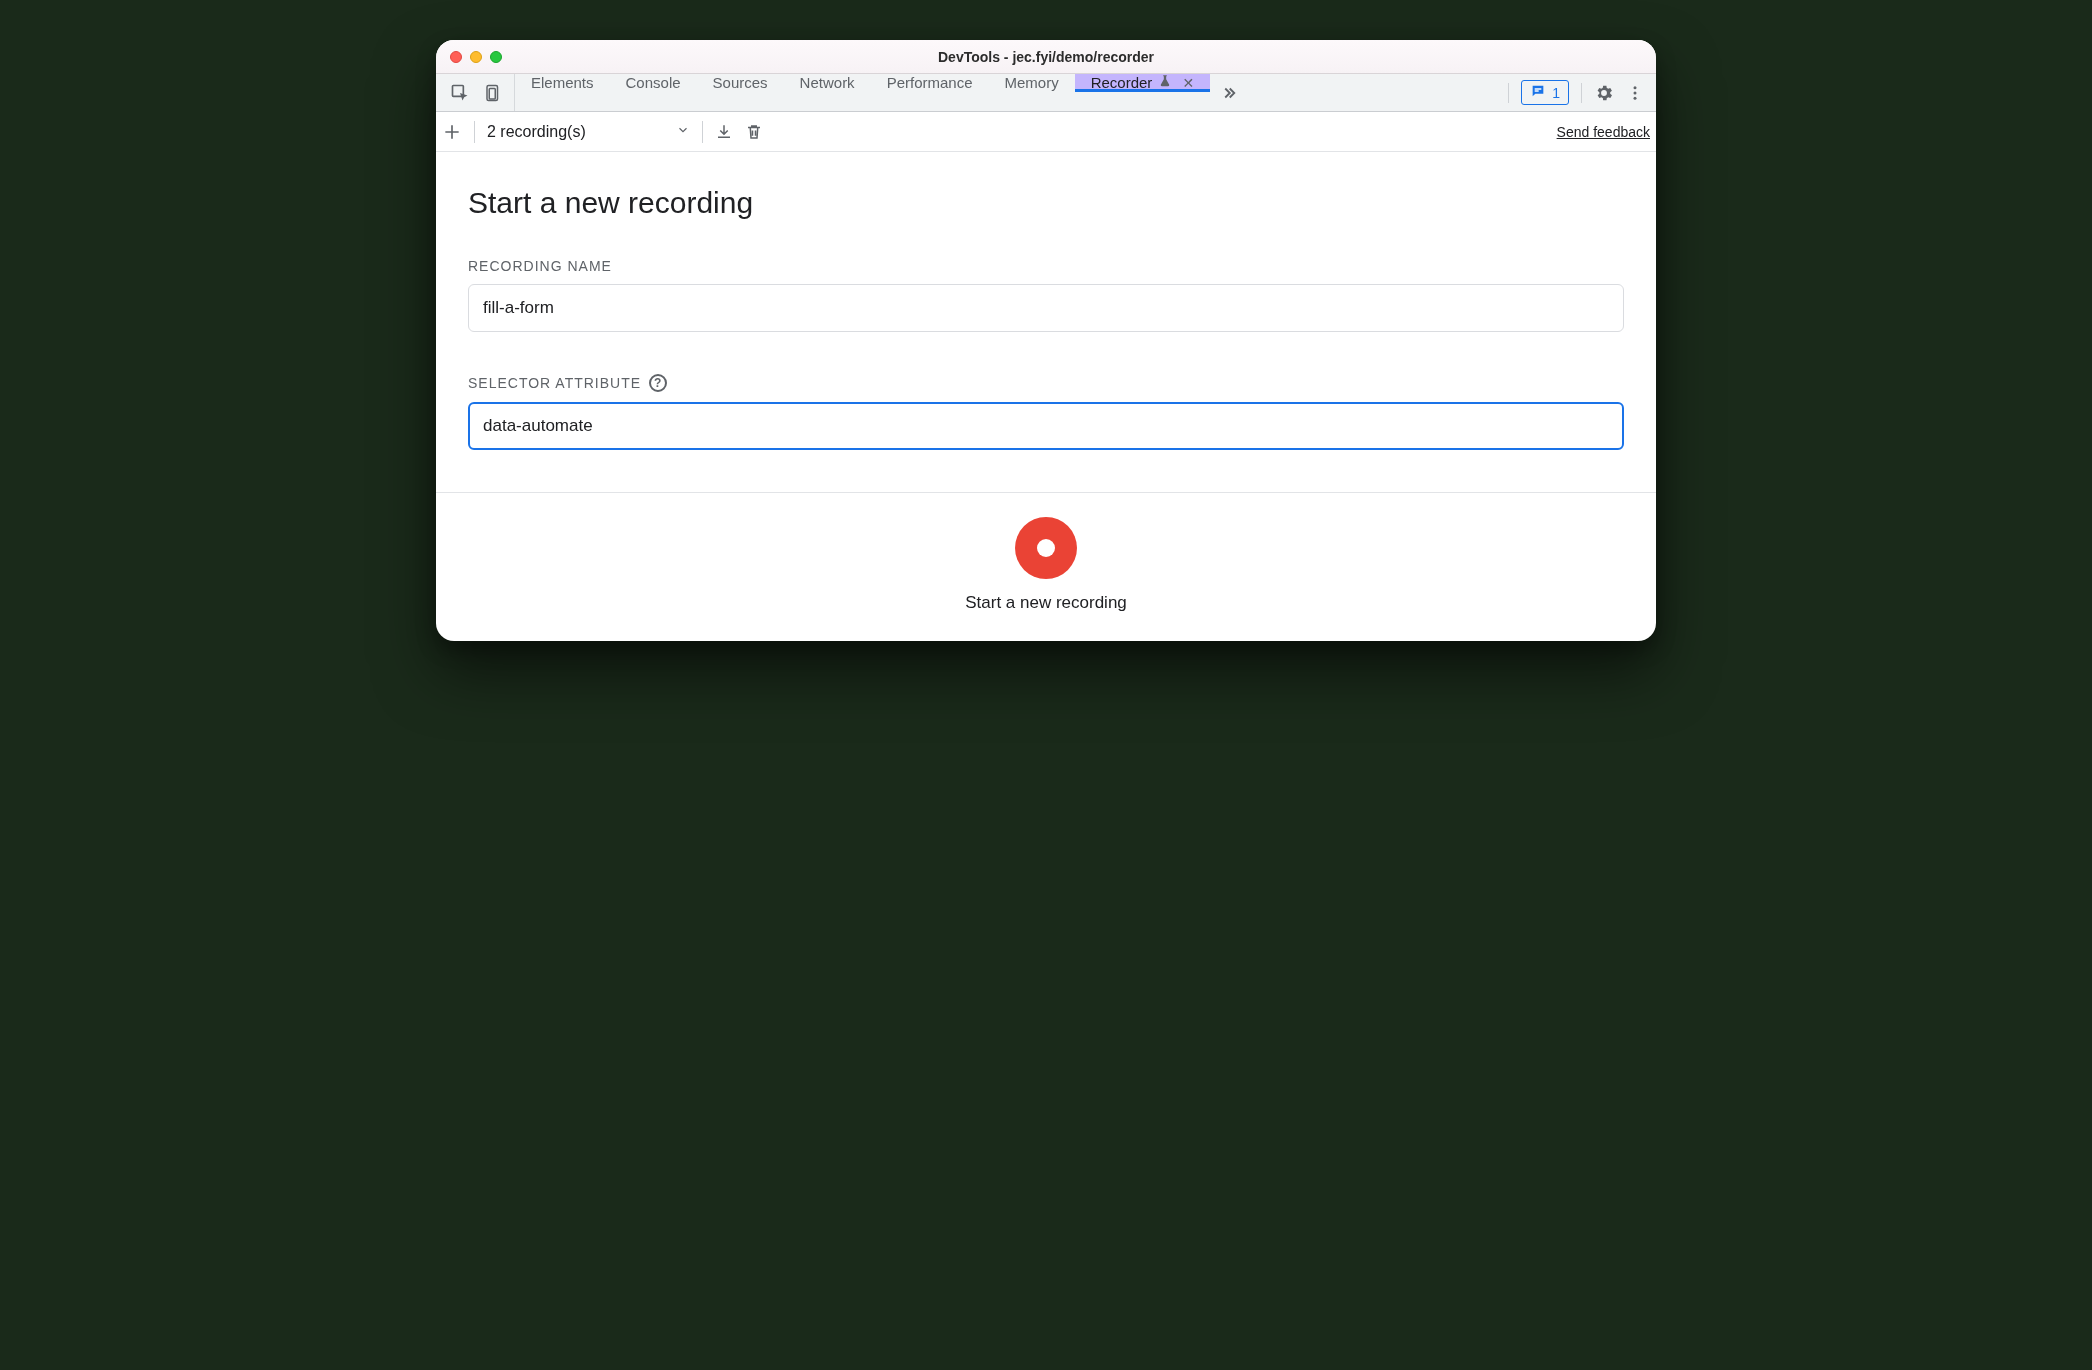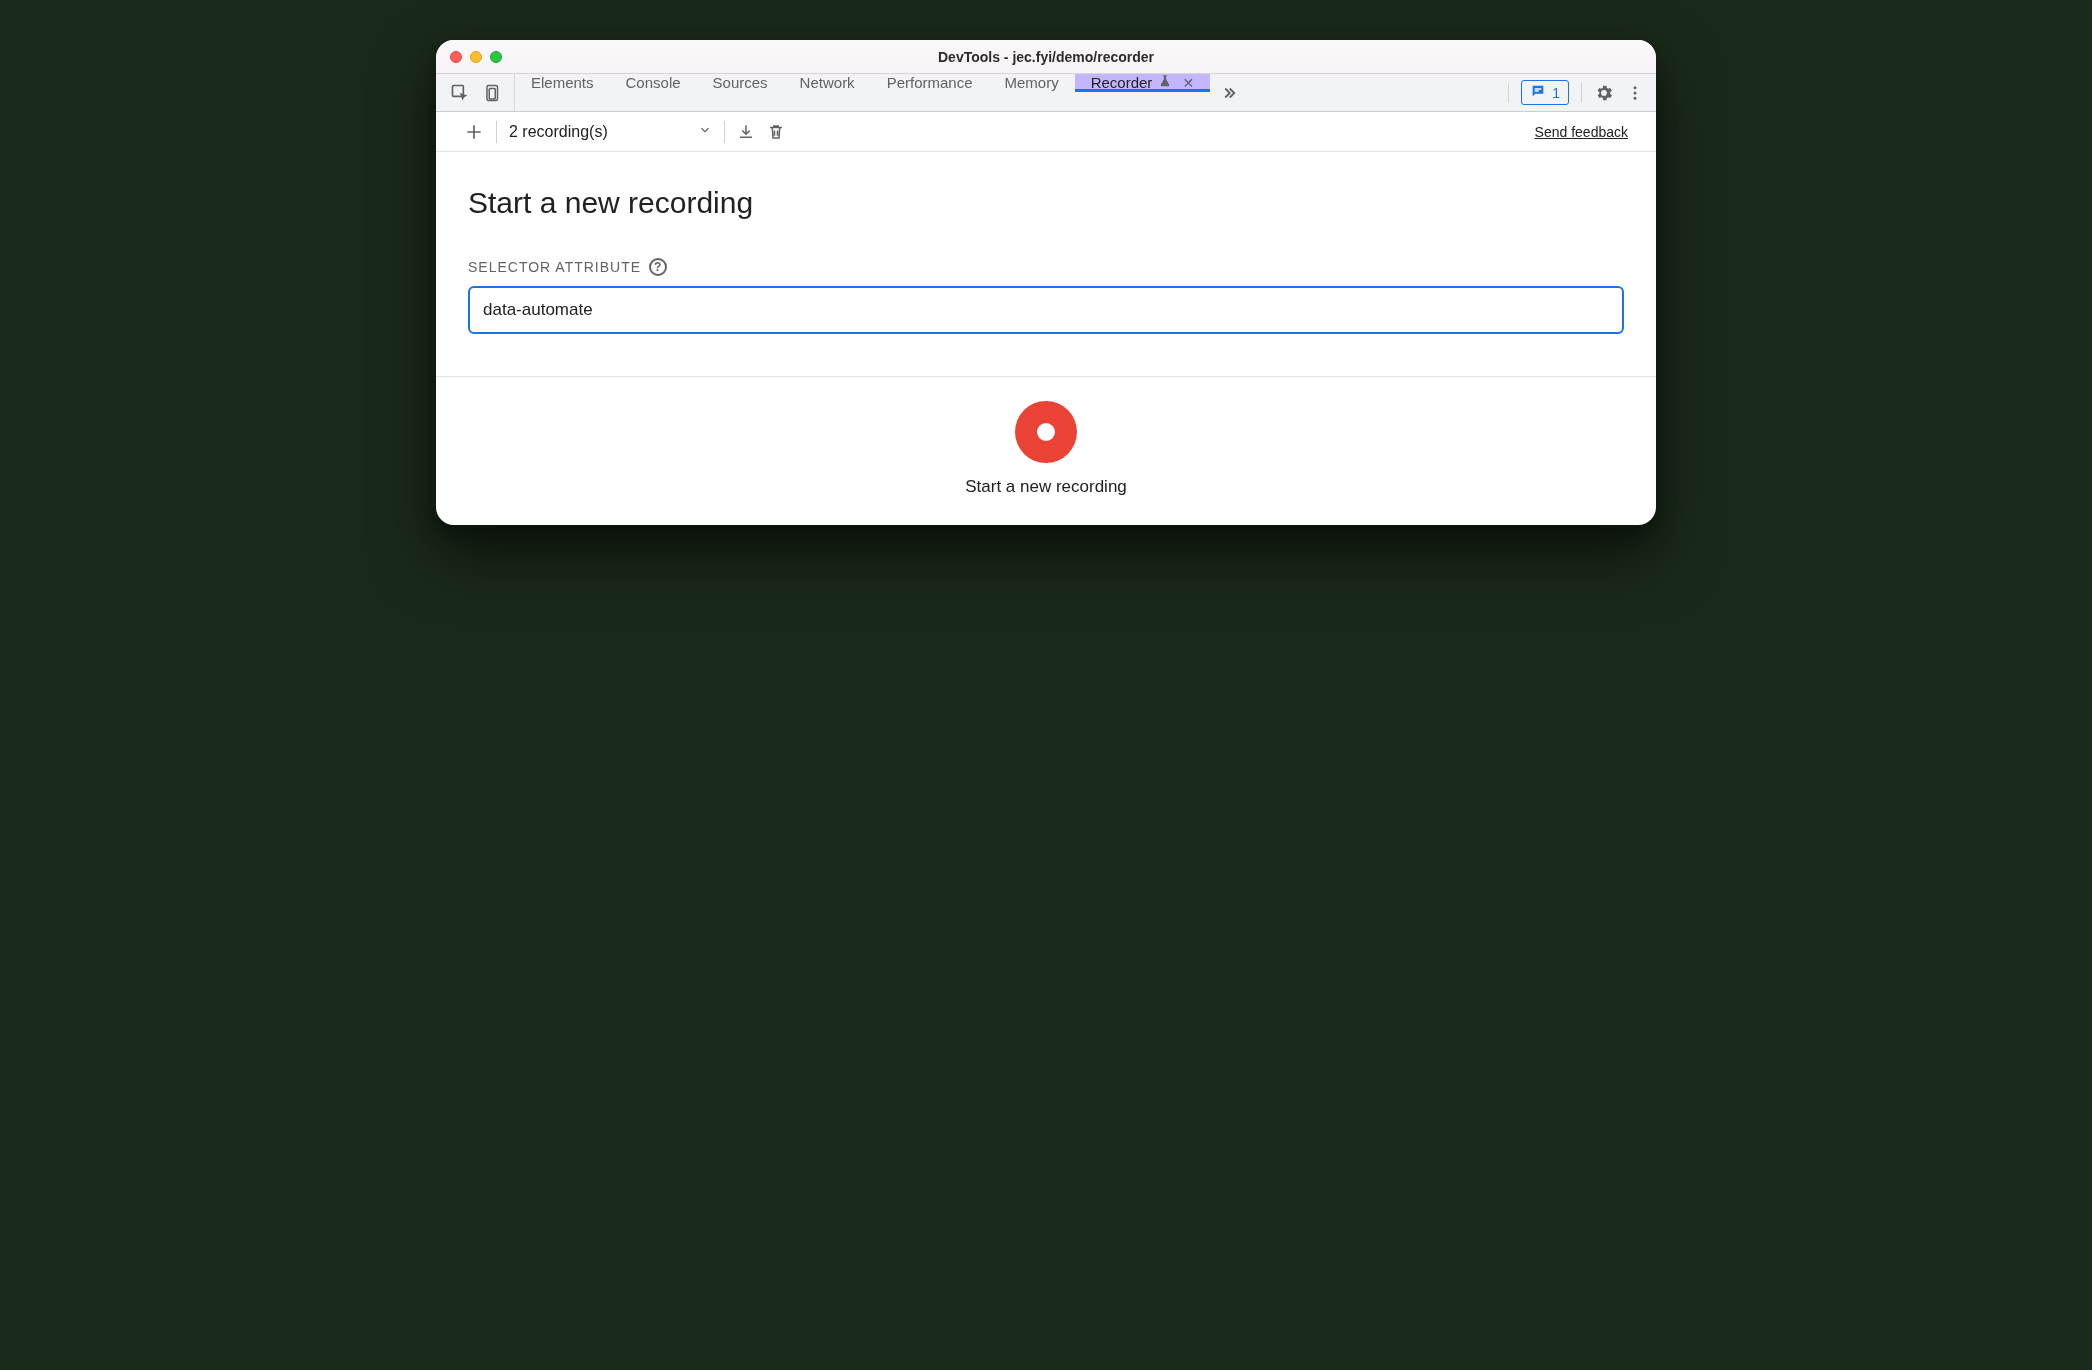--- a/index.html
+++ b/index.html
@@ -84,21 +84,21 @@
     display:flex; align-items:center; gap:6px;
     border:1px solid #1a73e8; border-radius:3px;
     padding:2px 8px; color:#1a73e8; font-size:14px;
     cursor:pointer;
   }
   .vsep { width:1px; height:20px; background:#cfd2d6; }
   .icon-btn { cursor:pointer; color:#5f6368; display:flex; align-items:center;}
   
   .toolbar {
     height:40px; background:#ffffff; border-bottom:1px solid #e2e4e7;
-    display:flex; align-items:center; padding:0 28px; gap:12px;
+    display:flex; align-items:center; padding:0 6px; gap:12px;
     color:#3c4043;
   }
   .toolbar .vsep { height:22px; }
   .recordings-select {
     display:flex; align-items:center; gap:90px;
     font-size:16px; color:#202124; cursor:pointer;
   }
   .chev { color:#5f6368; }
   .tb-spacer{flex:1;}
   .feedback-link { font-size:14px; color:#202124; text-decoration:underline; cursor:pointer;}
@@ -255,20 +255,24 @@
           <path d="M4 6h16M9 6V4h6v2M7 6l1 14h8l1-14M10 10v7M14 10v7"></path>
         </svg>
     </span>
     <div class="tb-spacer"></div>
     <a class="feedback-link">Send feedback</a>
   </div>
 
   <div class="main">
     <h1 class="page-title">Start a new recording</h1>
 
+    <div class="field-group">
+      <div class="field-label">Recording Name</div>
+      <input class="text-input" type="text" value="fill-a-form" style="">
+    </div>
 
     <div class="field-group">
       <div class="field-label">
         <span>Selector Attribute</span>
         <span class="help-icon">?</span>
       </div>
       <input class="text-input focused" type="text" value="data-automate" style="">
     </div>
   </div>
 

